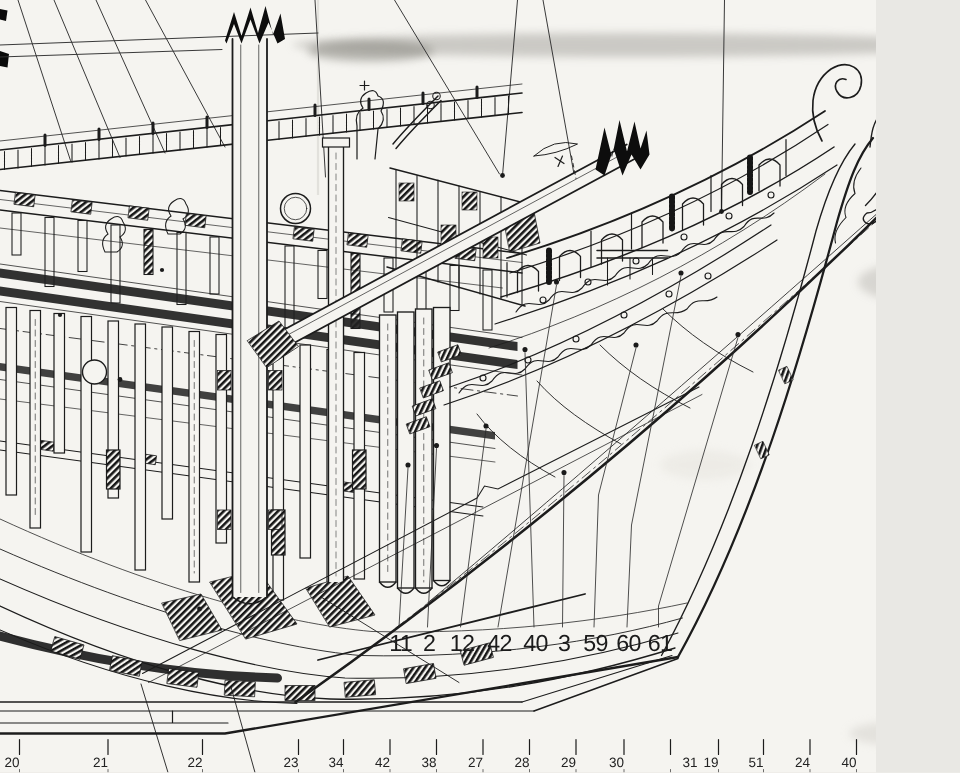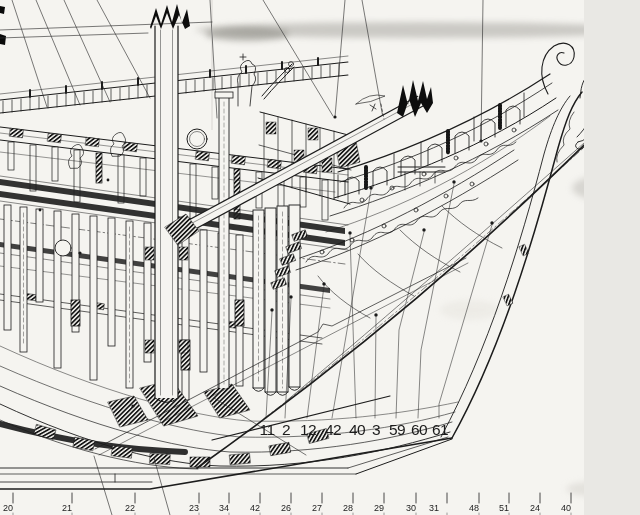--- a/index.html
+++ b/index.html
@@ -349,25 +349,25 @@
   <span class="pl" style="left:428px">61</span>
 </div>
 
 <div>
   <span class="rn" style="left:3px">20</span>
   <span class="rn" style="left:62px">21</span>
   <span class="rn" style="left:125px">22</span>
   <span class="rn" style="left:189px">23</span>
   <span class="rn" style="left:219px">34</span>
   <span class="rn" style="left:250px">42</span>
-  <span class="rn" style="left:281px">26</span>
+  <span class="rn" style="left:281px">38</span>
   <span class="rn" style="left:312px">27</span>
   <span class="rn" style="left:343px">28</span>
   <span class="rn" style="left:374px">29</span>
   <span class="rn" style="left:406px">30</span>
-  <span class="rn" style="left:429px">31</span>
-  <span class="rn" style="left:469px">48</span>
+  <span class="rn" style="left:455px">31</span>
+  <span class="rn" style="left:469px">19</span>
   <span class="rn" style="left:499px">51</span>
   <span class="rn" style="left:530px">24</span>
   <span class="rn" style="left:561px">40</span>
   <span class="rn" style="left:592px">36</span>
 </div>
 </div>
 
 </body></html>

